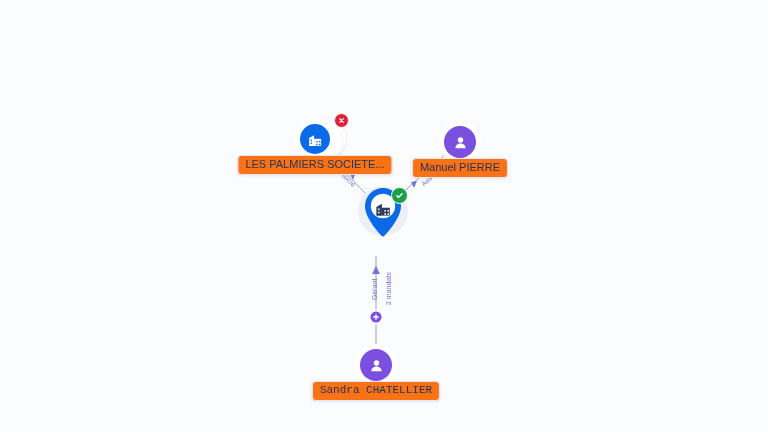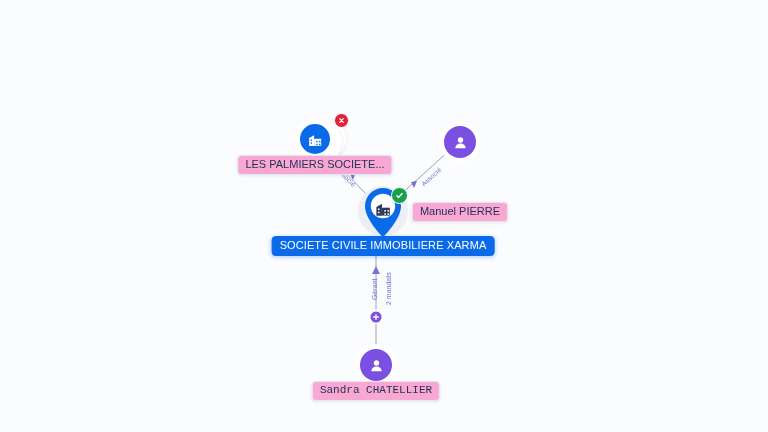--- a/index.html
+++ b/index.html
@@ -112,21 +112,21 @@
     display: flex;
     align-items: center;
     justify-content: center;
     z-index: 3;
   }
 
   
   .node-label {
     position: absolute;
     transform: translate(-50%, 0);
-    background: #f9a8d4;
+    background: #f97316;
     border: 1px solid #e3e7f0;
     border-radius: 4px;
     padding: 2px 7px 3px 7px;
     font-size: 11px;
     line-height: 13px;
     color: #253256;
     white-space: nowrap;
     box-shadow: 0 1px 3px rgba(40,50,90,0.10);
   }
   .node-label.primary {
@@ -227,21 +227,21 @@
   <div class="node-label" style="left:315px; top:155px;">LES PALMIERS SOCIETE...</div>
 
   <div class="node" style="left:460px; top:142px;">
     <div class="person-avatar">
       <svg width="17" height="17" viewBox="0 0 24 24">
         <circle cx="12" cy="8.5" r="3.8" fill="#ffffff"></circle>
         <path d="M4.8 20 C4.8 15.6 8.2 13.4 12 13.4 C15.8 13.4 19.2 15.6 19.2 20 Z" fill="#ffffff"></path>
       </svg>
     </div>
   </div>
-  <div class="node-label" style="left:460px; top:158px;margin-top:44px;">Manuel PIERRE</div>
+  <div class="node-label" style="left:460px; top:158px;">Manuel PIERRE</div>
 
   <div class="pin-wrap" style="left:383px; top:213px;">
     <div class="pin-halo"></div>
     <svg class="pin-svg" width="54" height="58" viewBox="0 0 54 58">
       <path d="M27 4 C17.1 4 9 12.1 9 22 C9 33.5 21.6 47.6 25.5 51.7 C26.3 52.6 27.7 52.6 28.5 51.7 C32.4 47.6 45 33.5 45 22 C45 12.1 36.9 4 27 4 Z" fill="#0a6ae8"></path>
       <circle cx="27" cy="22" r="12.2" fill="#ffffff"></circle>
     </svg>
     <svg style="position:absolute; left:18px; top:13px;" width="19" height="19" viewBox="0 0 24 24">
       <path d="M3 21 L3 10 L10 6 L10 21 Z" fill="#2d3a5e"></path>
       <path d="M10 21 L10 11 L20 11 L20 21 Z" fill="#2d3a5e"></path>
@@ -251,21 +251,20 @@
       <rect x="17" y="14" width="2" height="2" fill="#ffffff"></rect>
       <rect x="13" y="18" width="2" height="2" fill="#ffffff"></rect>
       <rect x="17" y="18" width="2" height="2" fill="#ffffff"></rect>
     </svg>
     <div class="pin-badge">
       <svg width="9" height="9" viewBox="0 0 12 12">
         <path d="M2.5 6.2 L4.8 8.5 L9.4 3.6" stroke="#ffffff" stroke-width="1.9" fill="none" stroke-linecap="round" stroke-linejoin="round"></path>
       </svg>
     </div>
   </div>
-  <div class="node-label primary" style="left:383px; top:236px;">SOCIETE CIVILE IMMOBILIERE XARMA</div>
 
   <div class="node" style="left:376px; top:365px;">
     <div class="person-avatar">
       <svg width="17" height="17" viewBox="0 0 24 24">
         <circle cx="12" cy="8.5" r="3.8" fill="#ffffff"></circle>
         <path d="M4.8 20 C4.8 15.6 8.2 13.4 12 13.4 C15.8 13.4 19.2 15.6 19.2 20 Z" fill="#ffffff"></path>
       </svg>
     </div>
   </div>
   <div class="node-label" style="left:376px; top:381px;font-family:Liberation Mono, monospace;">Sandra CHATELLIER</div>

